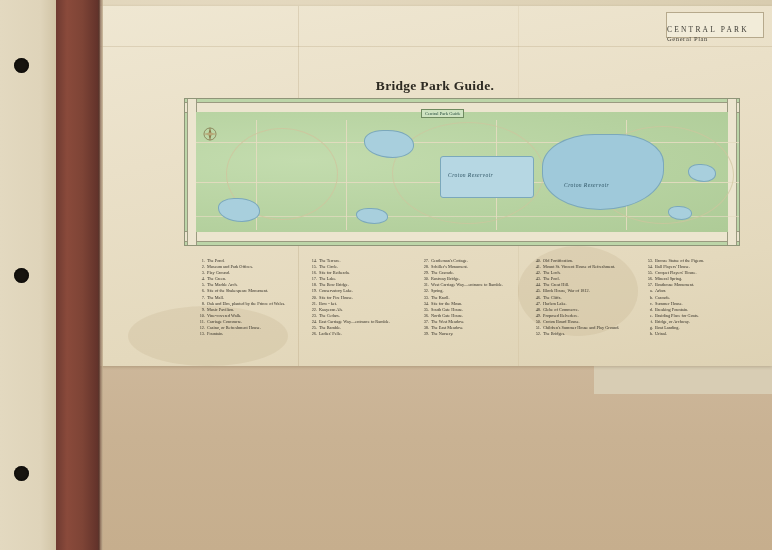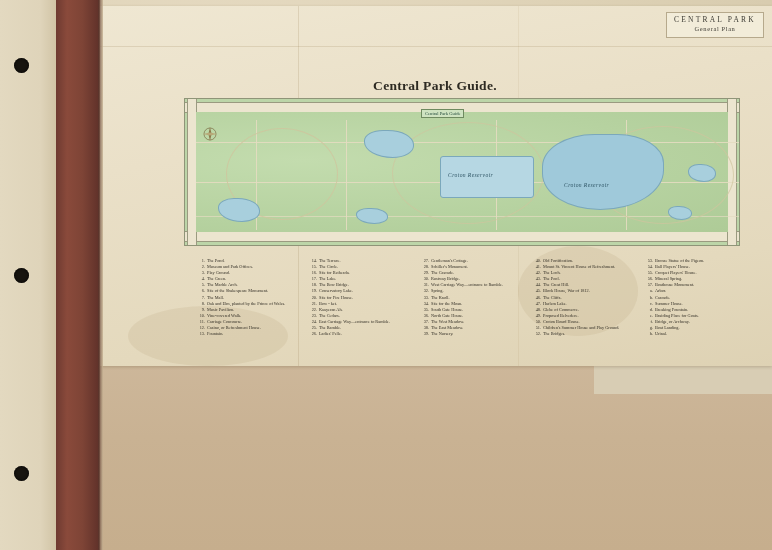--- a/index.html
+++ b/index.html
@@ -83,22 +83,22 @@
   .punch.p2 { top: 268px; }
   .punch.p3 { top: 466px; }
 
   
   .corner-label {
     position: absolute;
     right: 8px; top: 6px;
     width: 98px; height: 26px;
     background: #f2ecd9;
     border: 1px solid #b6a98c;
-    text-align: center;
-    padding-top: 2px;
+    text-align: left;
+    padding-top: 12px;
     box-sizing: border-box;
   }
   .corner-label .l1 {
     font-size: 7.5px;
     letter-spacing: 2.2px;
     color: #3c3a33;
     font-family: "Liberation Serif", serif;
   }
   .corner-label .l2 {
     font-size: 6.5px;
@@ -263,21 +263,21 @@
     <div class="stain" style="left:420px; top:240px; width:120px; height:90px;"></div>
     <div class="stain" style="left:30px; top:300px; width:160px; height:60px;"></div>
 
     <div class="pencil-mark">1 2</div>
 
     <div class="corner-label">
       <div class="l1">CENTRAL PARK</div>
       <div class="l2">General Plan</div>
     </div>
 
-    <div class="map-title">Central Park Guide.</div>
+    <div class="map-title">Bridge Park Guide.</div>
 
     <div class="map-frame">
       <div class="map-inner">
 
         <div class="street-band band-top"></div>
         <div class="street-band band-bottom"></div>
         <div class="street-band band-left"></div>
         <div class="street-band band-right"></div>
 
         <div class="green-body">

